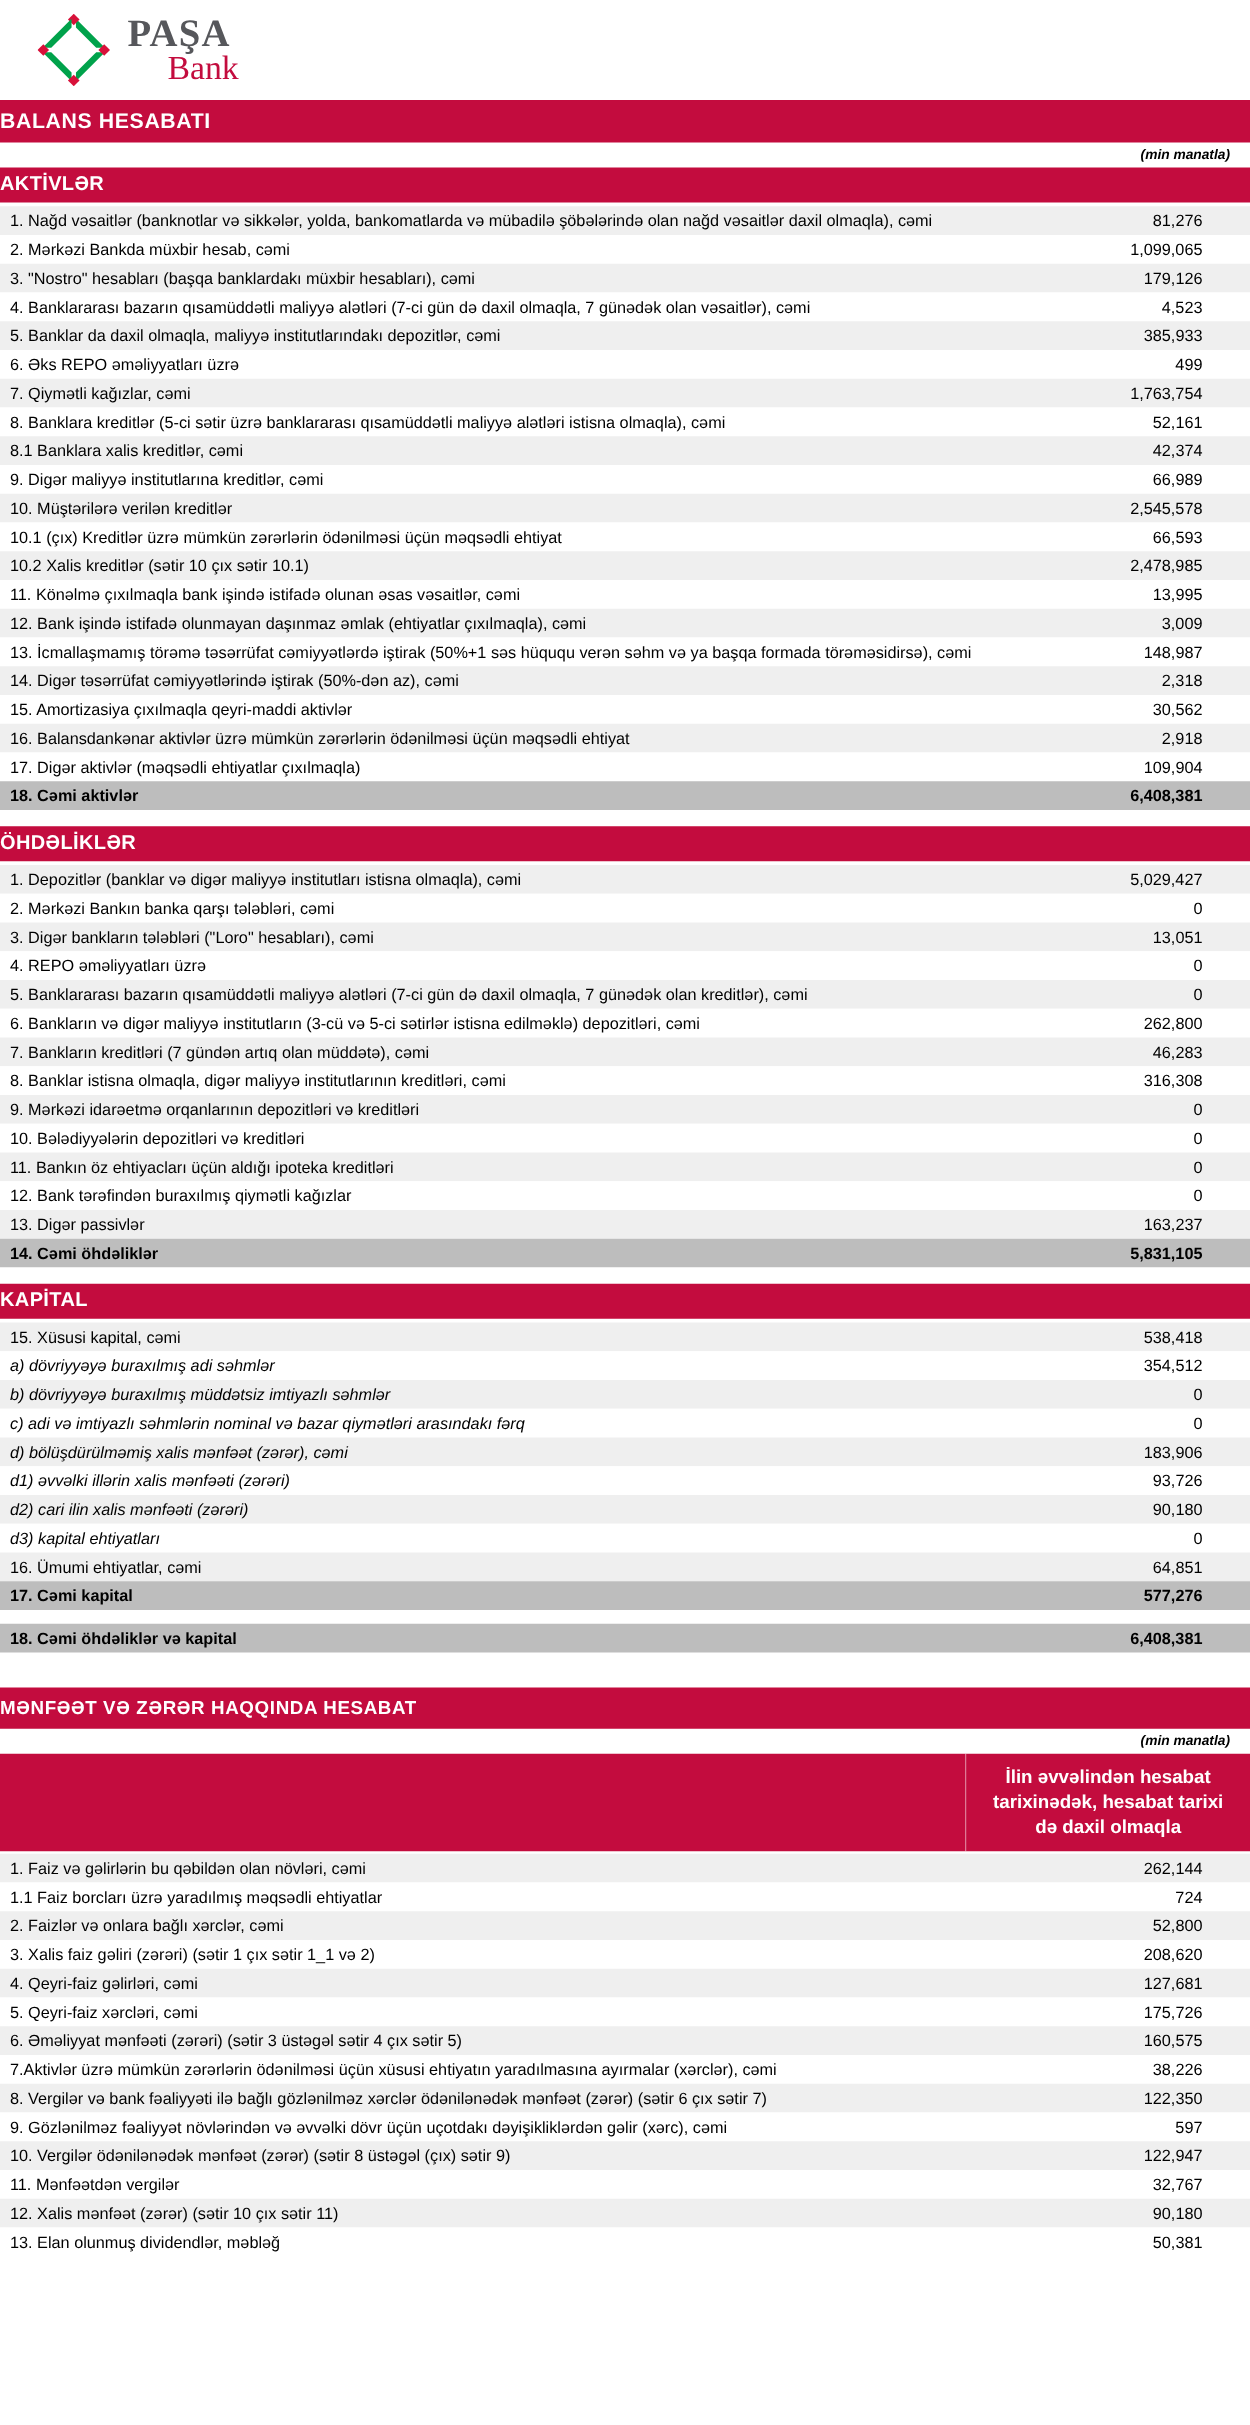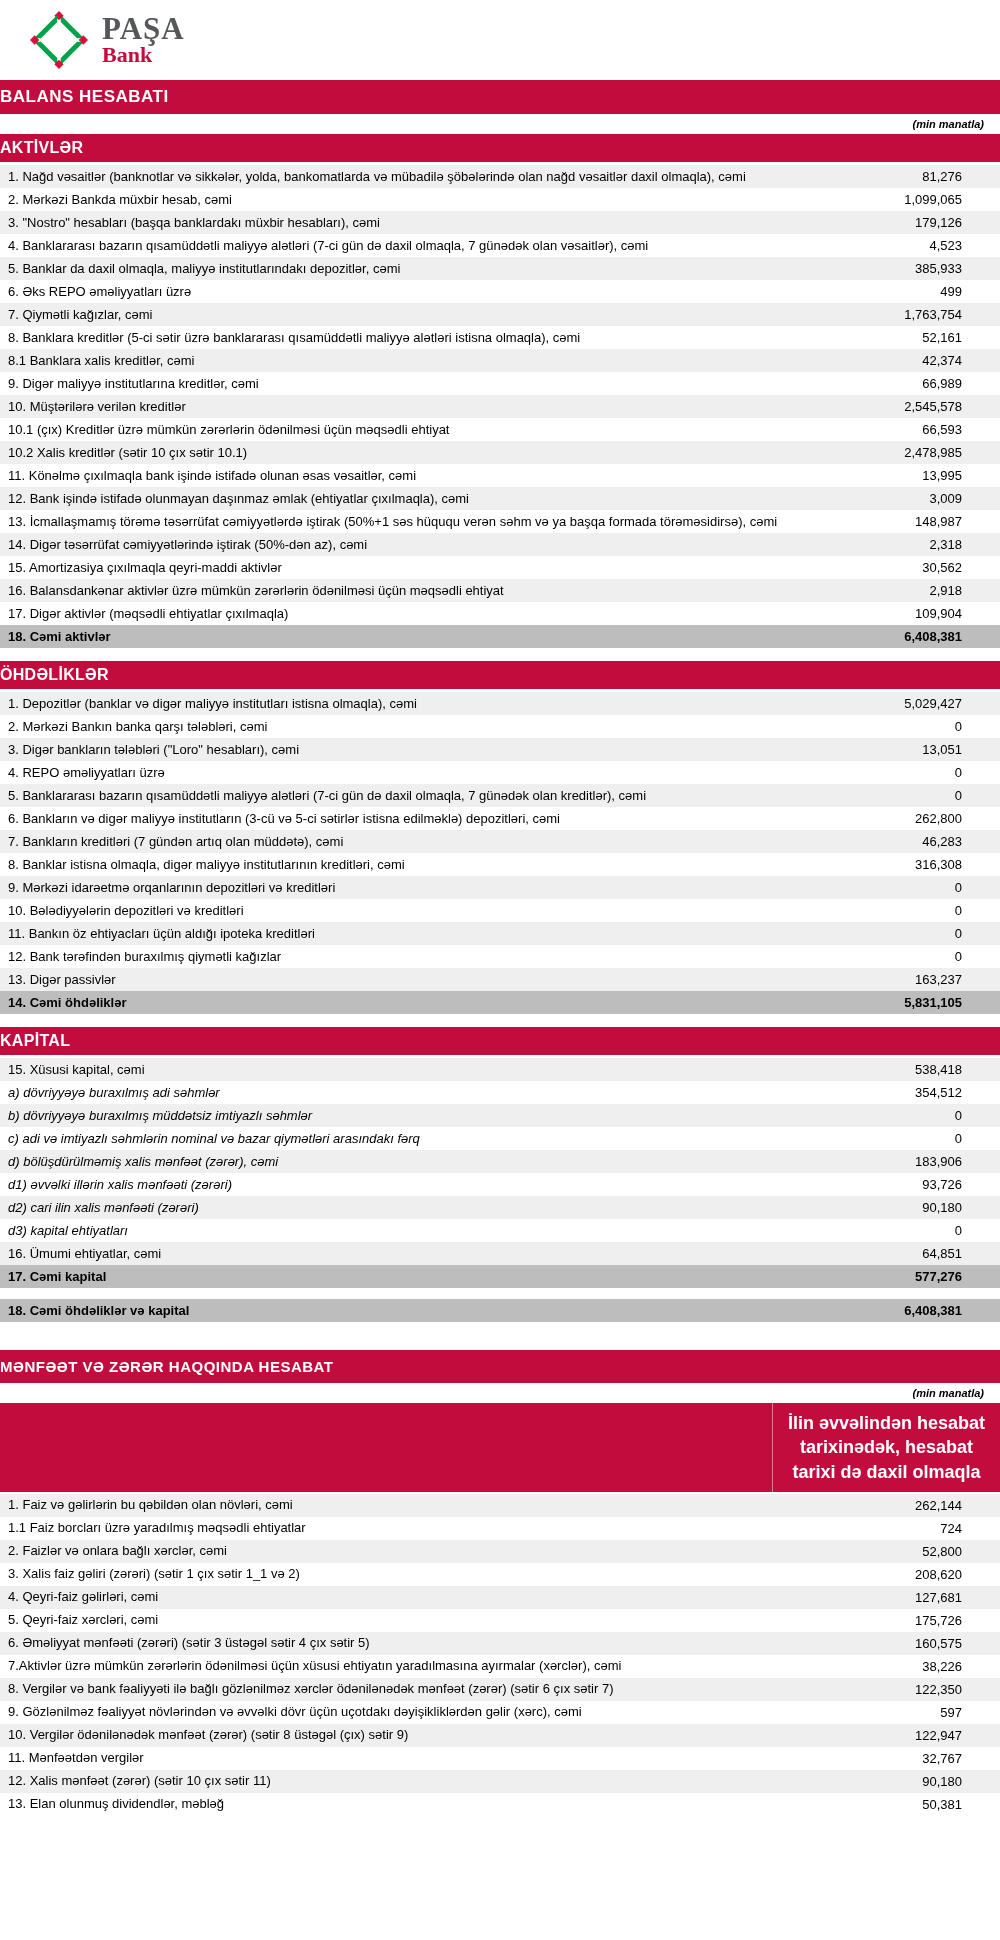--- a/index.html
+++ b/index.html
@@ -25,25 +25,25 @@
   .logo-name {
     font-family: "Liberation Serif", serif;
     font-weight: bold;
     font-size: 31px;
     line-height: 0.95;
     color: #56575B;
     letter-spacing: 1px;
   }
   .logo-type {
     font-family: "Liberation Serif", serif;
-    font-weight: bold;
-    font-size: 22px;
+    font-weight: normal;
+    font-size: 27px;
     line-height: 1.0;
     color: var(--accent-red, #C30C3E);
-    margin-left: 0;
+    margin-left: 32px;
   }
 
   
   .banner {
     background: var(--accent-red, #C30C3E);
     color: #fff;
     font-weight: bold;
   }
   .main-banner { font-size: 17px; padding: 7px 0; letter-spacing: 0.5px; }
   .section-banner { font-size: 16px; padding: 5px 0; margin-bottom: 3px; letter-spacing: 0.3px; }
@@ -91,21 +91,21 @@
   }
   .pnl-head-left { flex: 1; }
   .pnl-head-right {
     width: 228px;
     flex-shrink: 0;
     display: flex;
     align-items: center;
     justify-content: center;
     text-align: center;
     font-weight: bold;
-    font-size: 18px;
+    font-size: 15px;
     line-height: 1.35;
     padding: 8px 12px;
     border-left: 1px solid rgba(255,255,255,0.45);
   }
 </style>
 </head>
 <body>
 
 <div class="page">
 

